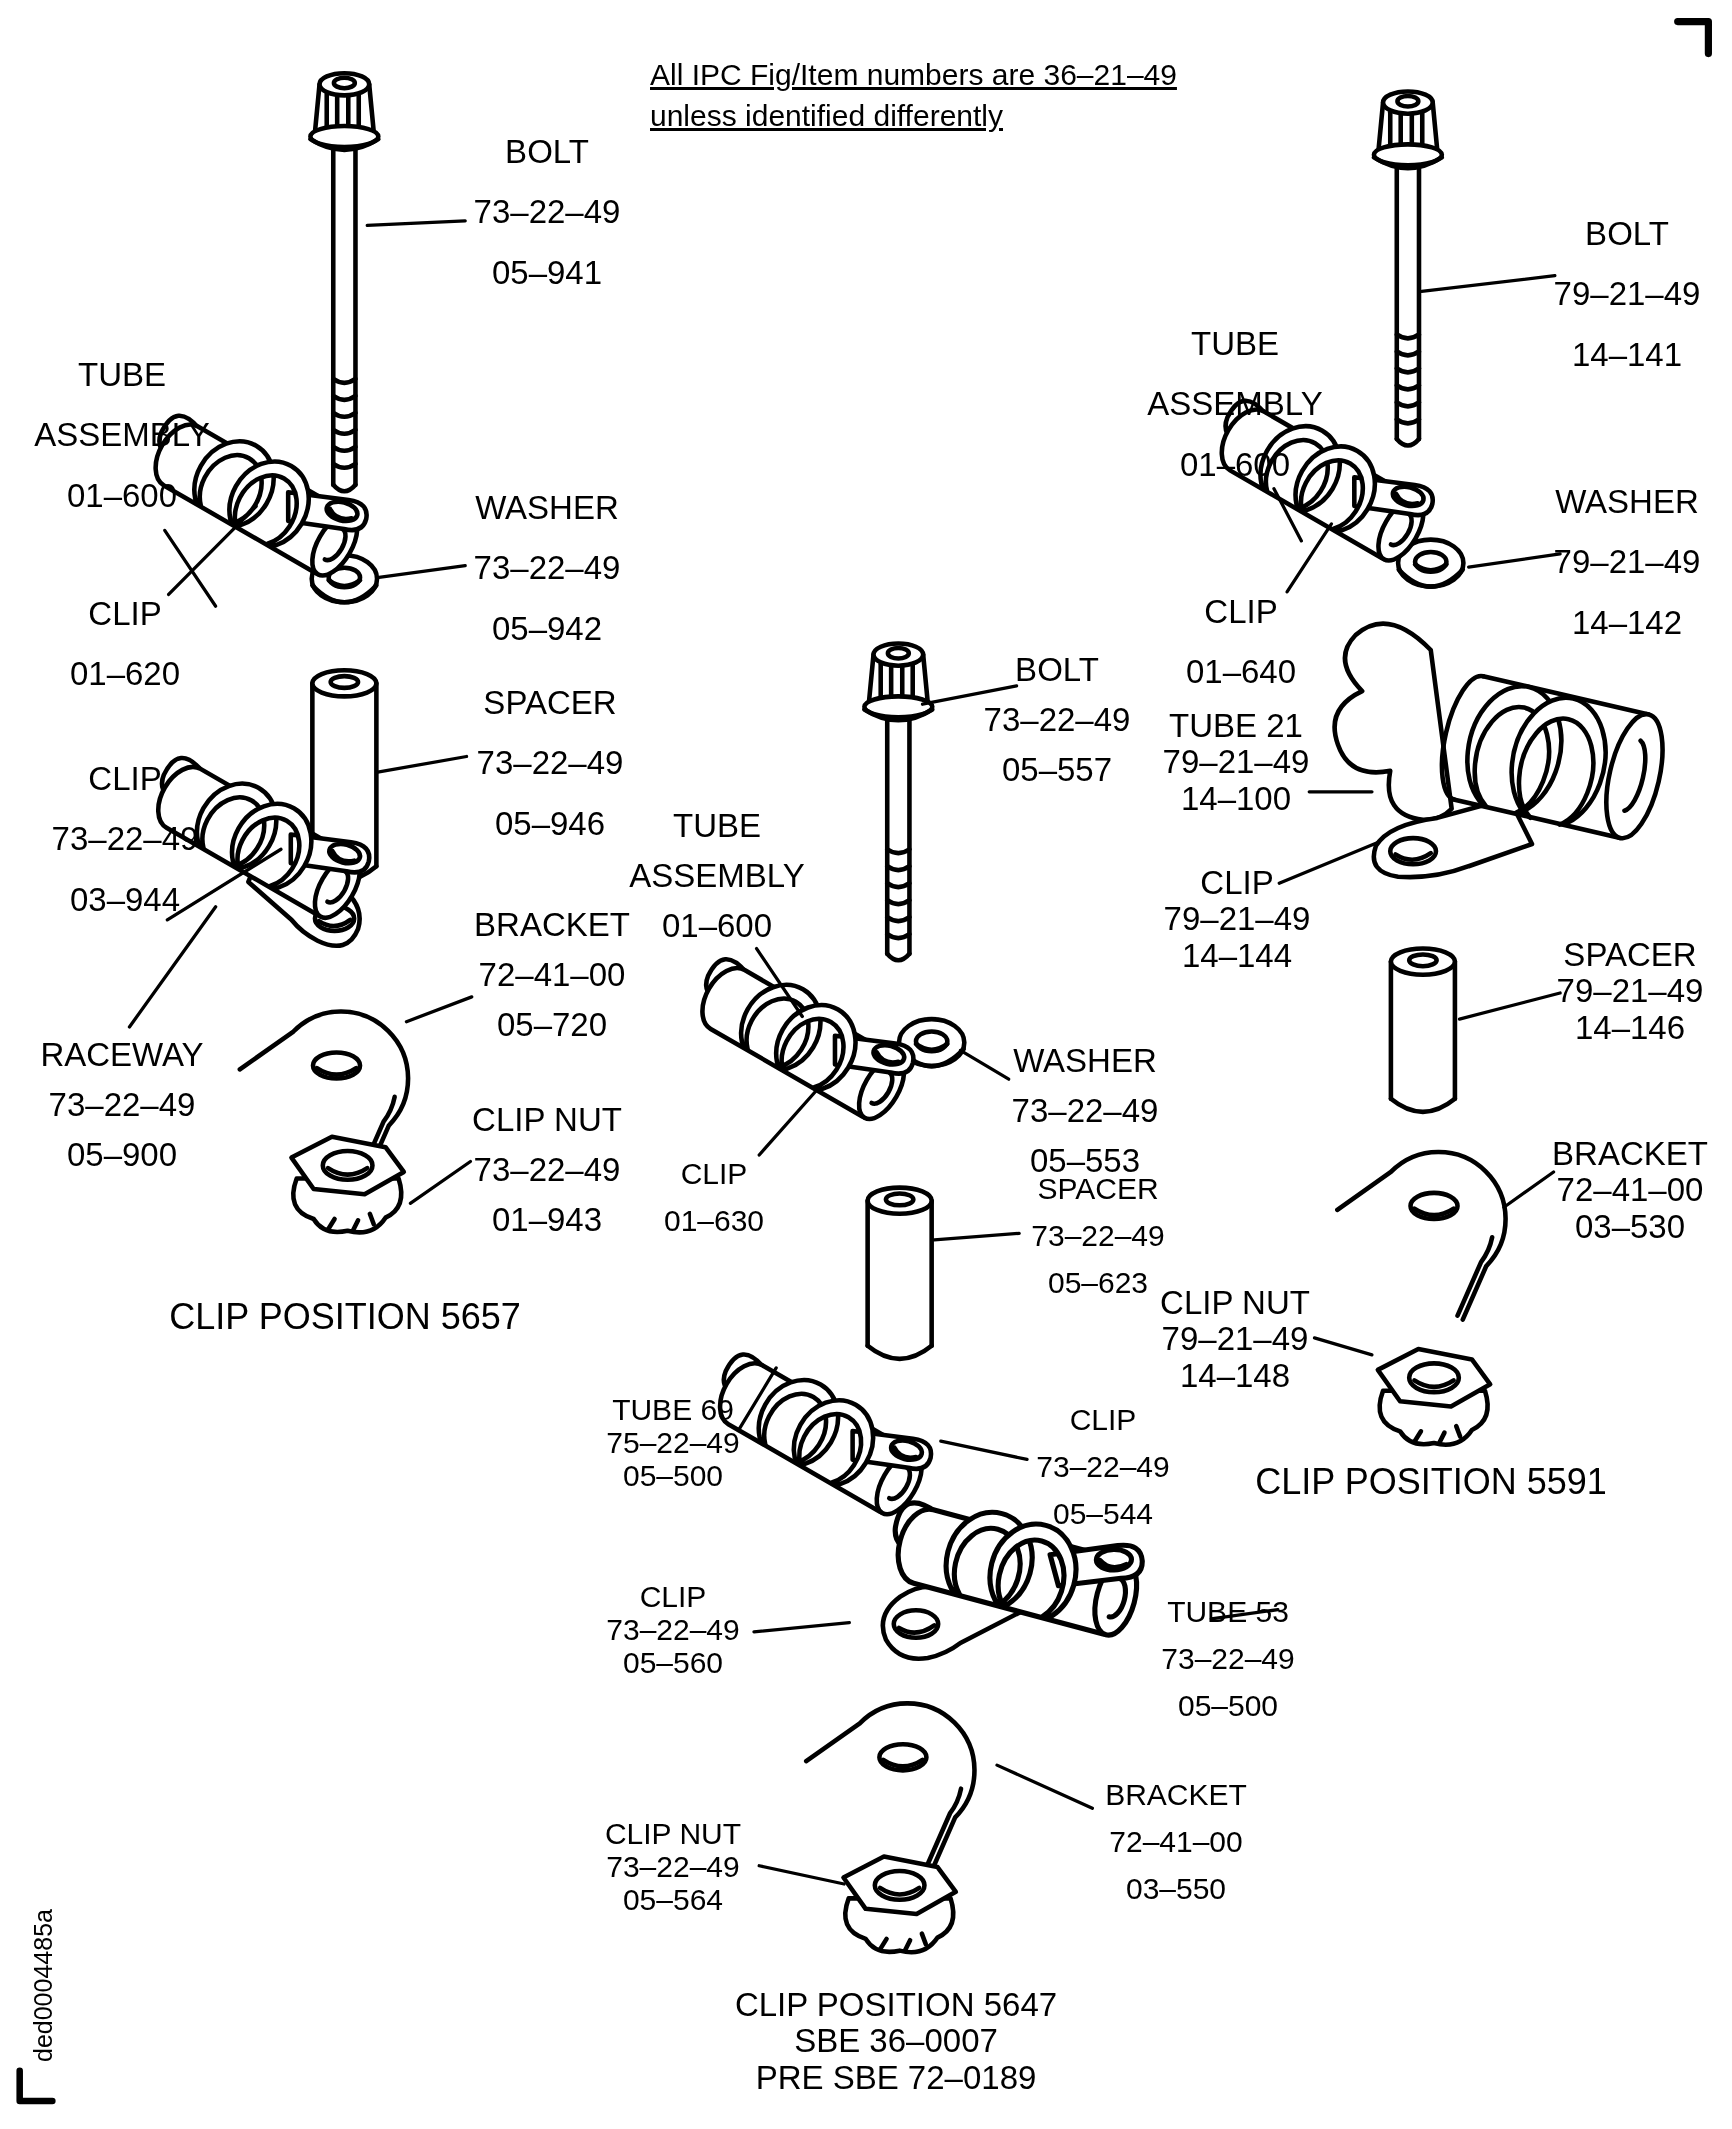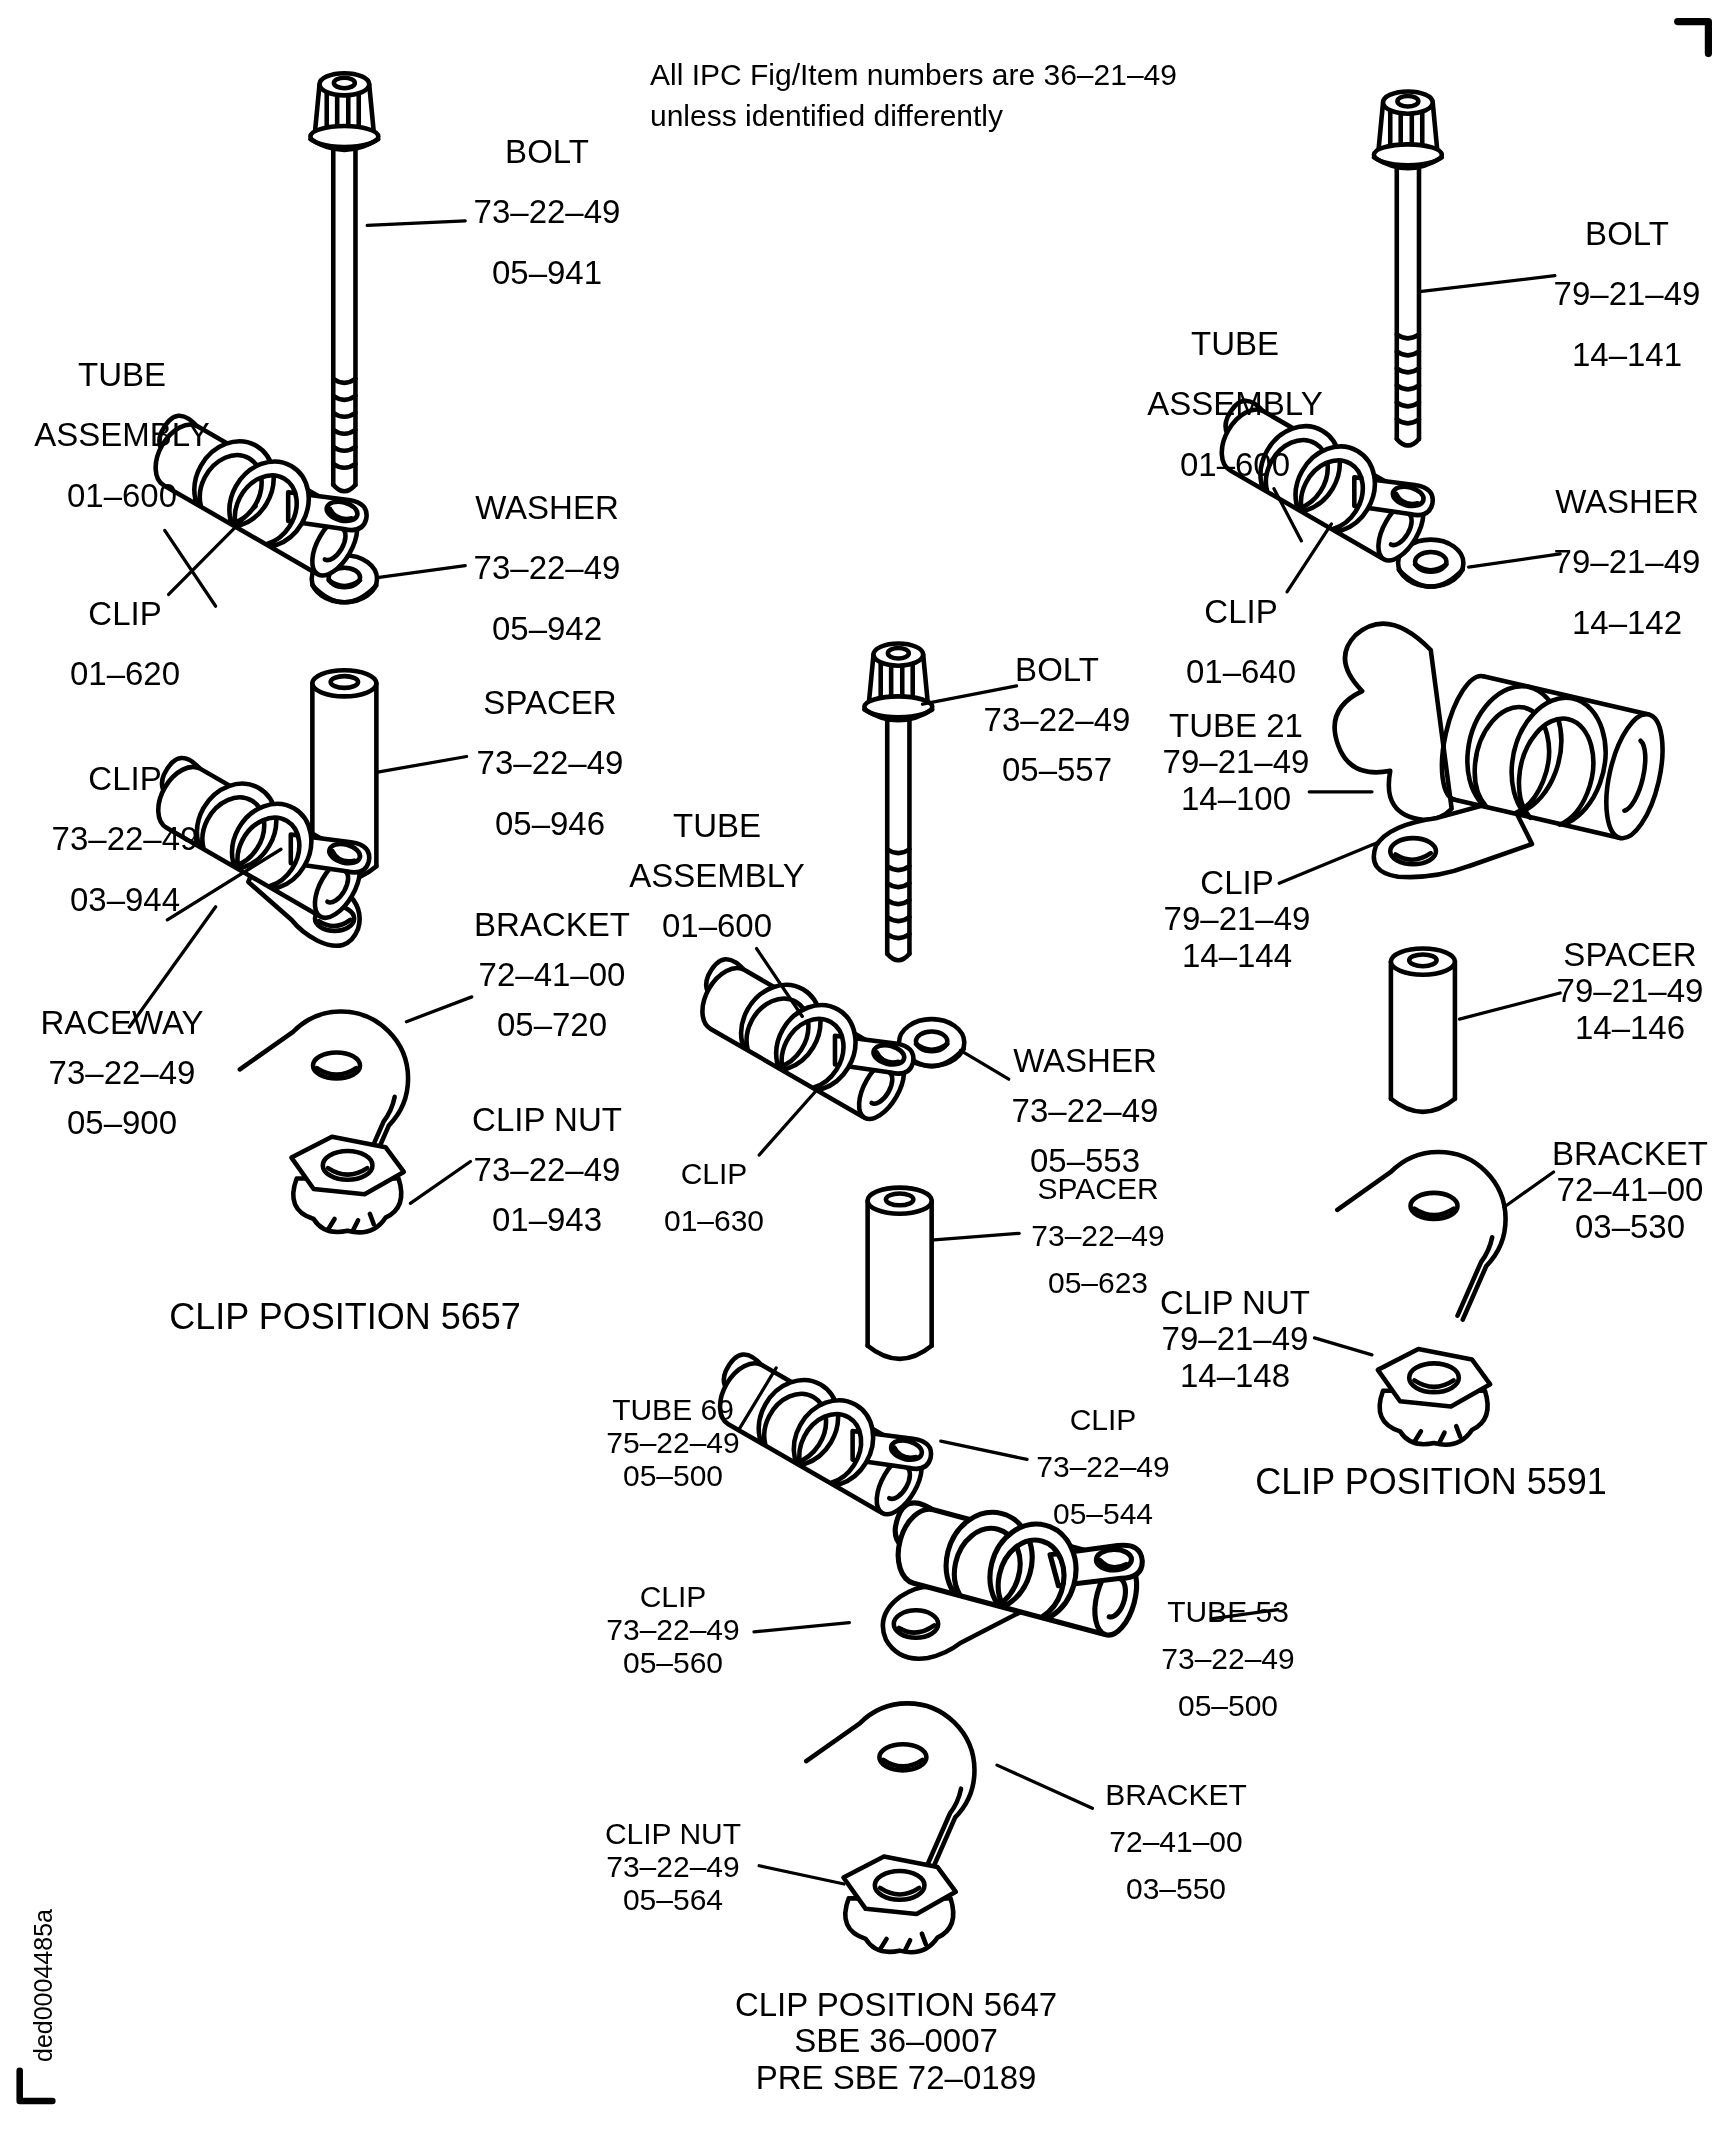--- a/index.html
+++ b/index.html
@@ -1,21 +1,21 @@
 <!DOCTYPE html>
 <html style="font-size:10.5px"><head>
 <meta charset="utf-8">
 <style>
   html,body{margin:0;padding:0;background:#ffffff;}
   body{width:1732px;height:2129px;position:relative;overflow:hidden;
        font-family:"Liberation Sans", sans-serif;color:#000;}
   #art{position:absolute;left:0;top:0;width:1732px;height:2129px;}
   .lbl{position:absolute;transform:translateX(-50%);display:flex;flex-direction:column;
        align-items:center;font-size:33px;line-height:1.04;white-space:nowrap;text-align:center;}
-  .left-align{align-items:flex-start;transform:none;text-align:left;}
+  .left-align{align-items:flex-start;transform:none;text-align:left;text-decoration:underline;}
   .sp-lg{gap:26px;}
   .sp-md{gap:15.7px;}
   .sp-sm{gap:2px;}
   .f-sm{font-size:30px;}
   .f-cap{font-size:36px;}
   .hdr{position:absolute;left:650px;top:54px;font-size:30px;line-height:1.38;}
   .doccode{position:absolute;left:29px;top:2062px;transform:rotate(-90deg);
            transform-origin:left top;font-size:25px;white-space:nowrap;}
 </style>
 </head>
@@ -216,21 +216,21 @@
 <div class="lbl sp-lg" style="left:125px;top:762px">
   <span>CLIP</span>
   <span>73–22–49</span>
   <span>03–944</span>
 </div>
 <div class="lbl sp-md" style="left:552px;top:908px">
   <span>BRACKET</span>
   <span>72–41–00</span>
   <span>05–720</span>
 </div>
-<div class="lbl sp-md" style="left:122px;top:1006px">
+<div class="lbl sp-md" style="left:122px;top:1038px">
   <span>RACEWAY</span>
   <span>73–22–49</span>
   <span>05–900</span>
 </div>
 <div class="lbl sp-md" style="left:547px;top:1103px">
   <span>CLIP NUT</span>
   <span>73–22–49</span>
   <span>01–943</span>
 </div>
 <div class="lbl f-cap" style="left:345px;top:1298px">

